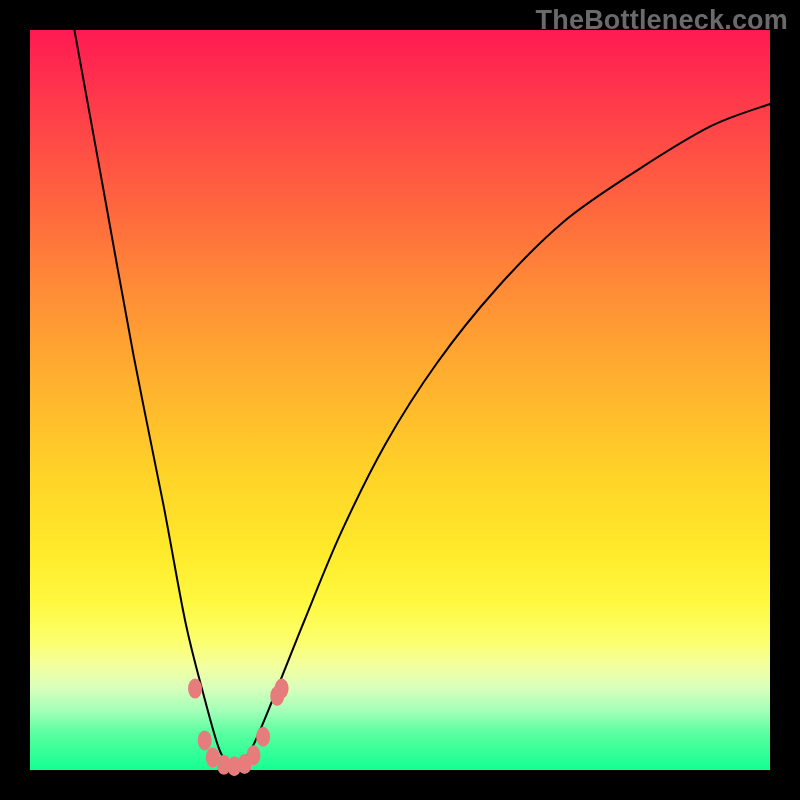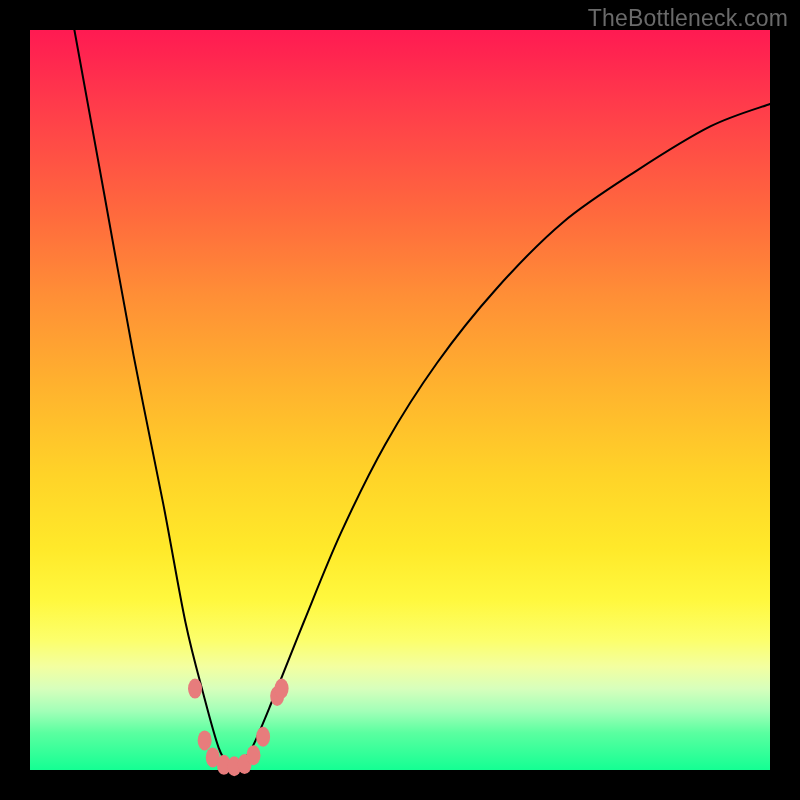--- a/index.html
+++ b/index.html
@@ -31,22 +31,22 @@
       #d7ffbc 89%,
       #a3ffb8 92%,
       #5affa0 95%,
       #14ff93 100%);
   }
   .watermark {
     position: absolute;
     top: 5px;
     right: 12px;
     color: #6a6a6a;
-    font-size: 23px;
-    font-weight: 400;
+    font-size: 27px;
+    font-weight: 700;
     letter-spacing: 0.2px;
     user-select: none;
   }
   svg.curve-layer {
     position: absolute;
     left: 30px;
     top: 30px;
     width: 740px;
     height: 740px;
     overflow: visible;

